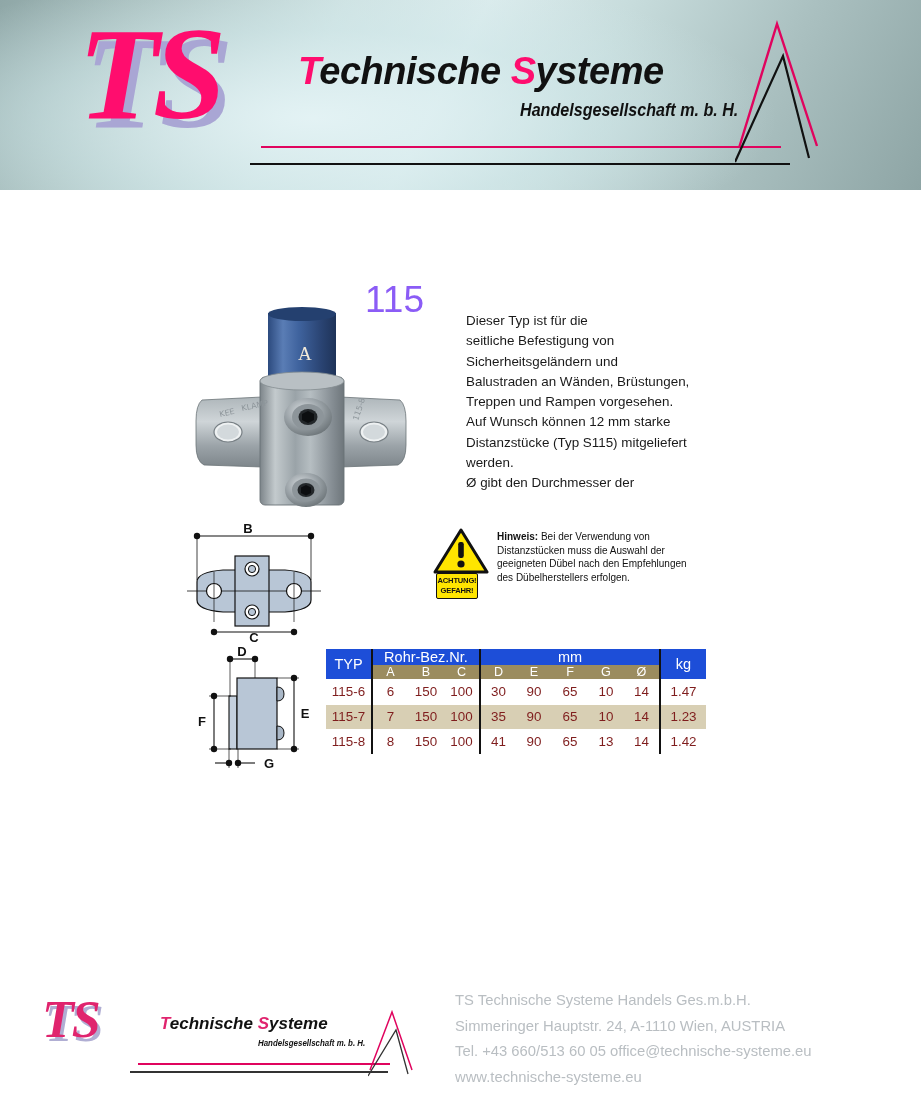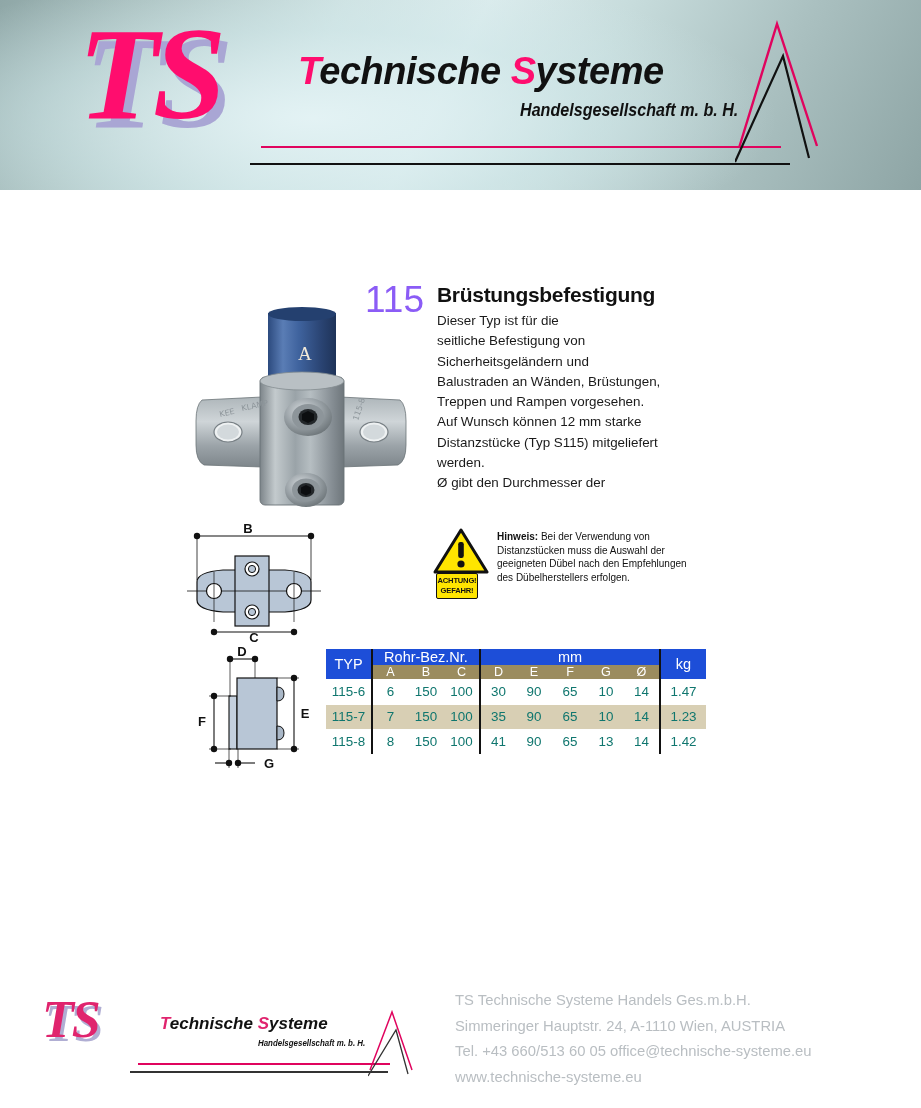--- a/index.html
+++ b/index.html
@@ -66,21 +66,21 @@
   }
   .prod-title {
     position: absolute; left: 437px; top: 283px;
     font-size: 21px; font-weight: bold; color: #111;
     letter-spacing: -0.3px; white-space: nowrap;
   }
   .prod-desc {
     position: absolute; left: 437px; top: 311px; width: 262px;
     font-size: 13.4px; color: #1a1a1a; line-height: 20.3px;
   }
-  .prod-desc div { white-space: nowrap; }
+  .prod-desc div { white-space: nowrap; margin-left: 29px; }
 
   
   .note-box { position: absolute; left: 433px; top: 528px; width: 256px; height: 72px; }
   .note-icon { position: absolute; left: 0; top: 0; width: 56px; }
   .note-badge {
     position: absolute; left: 3px; top: 45px; width: 42px;
     background: #ffe500; border: 1px solid #111; border-radius: 2px;
     text-align: center; line-height: 9.5px; padding: 2px 0 2.5px;
   }
   .note-badge span { display: block; font-size: 7.6px; font-weight: bold; color: #111; letter-spacing: -0.2px; }
@@ -91,21 +91,21 @@
   .note-text b { font-weight: bold; }
 
   
   .draw1 { position: absolute; left: 183px; top: 522px; }
   .draw2 { position: absolute; left: 193px; top: 646px; }
   .dtxt { font-family: "Liberation Sans", sans-serif; font-size: 13px; fill: #111; font-weight: bold; }
 
   
   .tbl { position: absolute; left: 326px; top: 649px; border-collapse: collapse; }
   .tbl td, .tbl th {
-    font-size: 13.4px; color: #0f766e; text-align: center;
+    font-size: 13.4px; color: #7f1d1d; text-align: center;
     font-weight: normal; padding: 0;
   }
   .tbl .hdr-cell { background: #1d4ed8; color: #ffffff; font-size: 14.5px; }
   .tbl .hdr-sub-cell { background: #9b8c5f; color: #ffffff; font-size: 12.6px; }
   .tbl tbody tr { height: 25px; }
   .tbl tbody tr.alt td { background: #d8cfb4; }
   .tbl .c-typ { width: 46px; }
   .tbl .c-n { width: 36px; }
   .tbl .c-kg { width: 46px; }
   .sep-r { border-right: 2px solid #111; }
@@ -215,21 +215,20 @@
       <polygon points="116,180 121,182.5 121,188 116,190.5 111,188 111,182.5" fill="#0c0e10"></polygon>
 
       <text x="30" y="112" font-family="DejaVu Sans" font-size="8" fill="#8e969b" transform="rotate(-12 30 112)">KEE</text>
       <text x="52" y="106" font-family="DejaVu Sans" font-size="8" fill="#8e969b" transform="rotate(-12 52 106)">KLAMP</text>
       <text x="168" y="116" font-family="DejaVu Sans" font-size="8" fill="#8e969b" transform="rotate(-72 168 116)">115-8</text>
     </svg>
     <div class="photo-caption-a">A</div>
   </div>
 
   <div class="code-115">115</div>
-  <div class="prod-title">Brüstungsbefestigung</div>
   <div class="prod-desc">
     <div>Dieser Typ ist für die</div>
     <div>seitliche Befestigung von</div>
     <div>Sicherheitsgeländern und</div>
     <div>Balustraden an Wänden, Brüstungen,</div>
     <div>Treppen und Rampen vorgesehen.</div>
     <div>Auf Wunsch können 12 mm starke</div>
     <div>Distanzstücke (Typ S115) mitgeliefert</div>
     <div>werden.</div>
     <div>Ø gibt den Durchmesser der</div>

